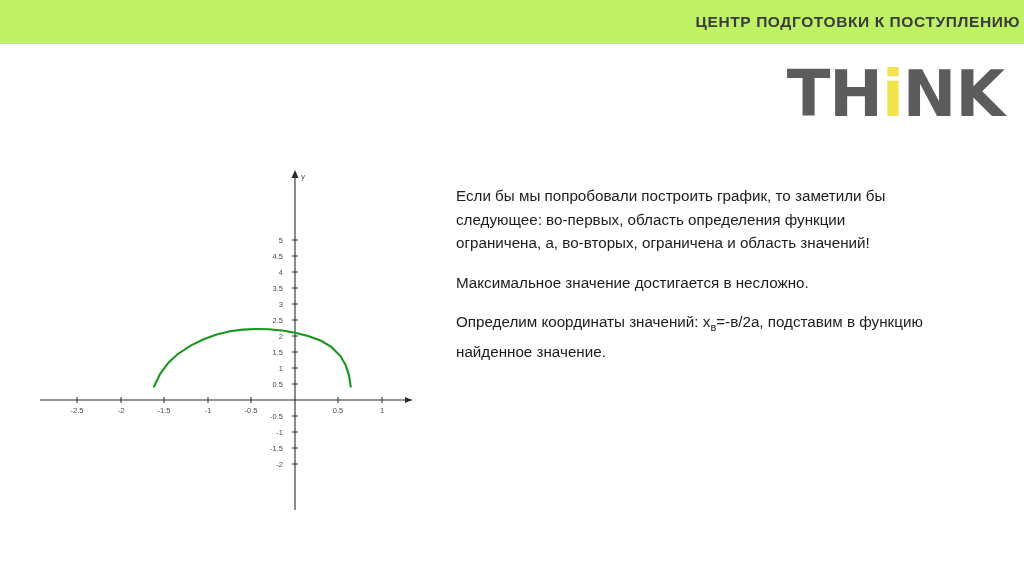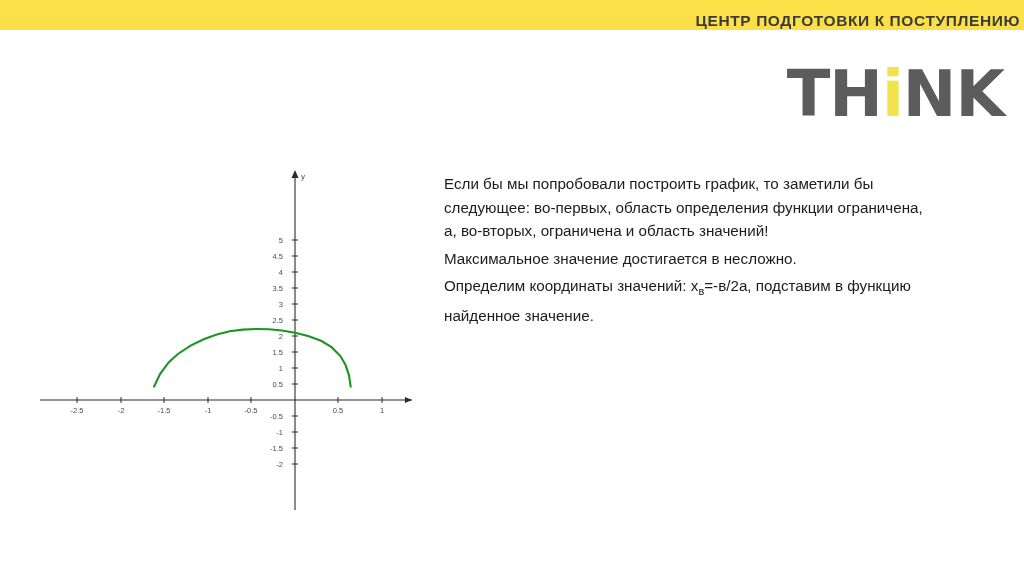--- a/index.html
+++ b/index.html
@@ -11,24 +11,24 @@
   }
   .slide {
     position: relative;
     width: 1024px; height: 574px;
     background: #ffffff;
   }
   
   .header {
     position: absolute;
     left: 0; top: 0;
-    width: 1024px; height: 30px;
-    background: #fde047;
+    width: 1024px; height: 44px;
+    background: #bef264;
     display: flex;
-    align-items: flex-end;
+    align-items: center;
     justify-content: flex-end;
   }
   .header-title {
     font-size: 15.5px;
     font-weight: bold;
     letter-spacing: 0.6px;
     color: #3b3b3b;
     padding-right: 4px;
     white-space: nowrap;
   }
@@ -46,21 +46,21 @@
   .logo .accent { color: #f2e34c; }
   
   .text-block {
     position: absolute;
     left: 440px; top: 168px;
     width: 500px;
     font-size: 15.2px;
     line-height: 23.5px;
     color: #1c1c1c;
   }
-  .text-block p { margin: 4px; }
+  .text-block p { margin: 16px; }
   .sub { font-size: 11px; vertical-align: sub; }
   
   .graph {
     position: absolute;
     left: 40px; top: 160px;
     width: 390px; height: 360px;
   }
   .graph svg { display: block; }
   .axis-label {
     font-family: "Liberation Sans", sans-serif;

